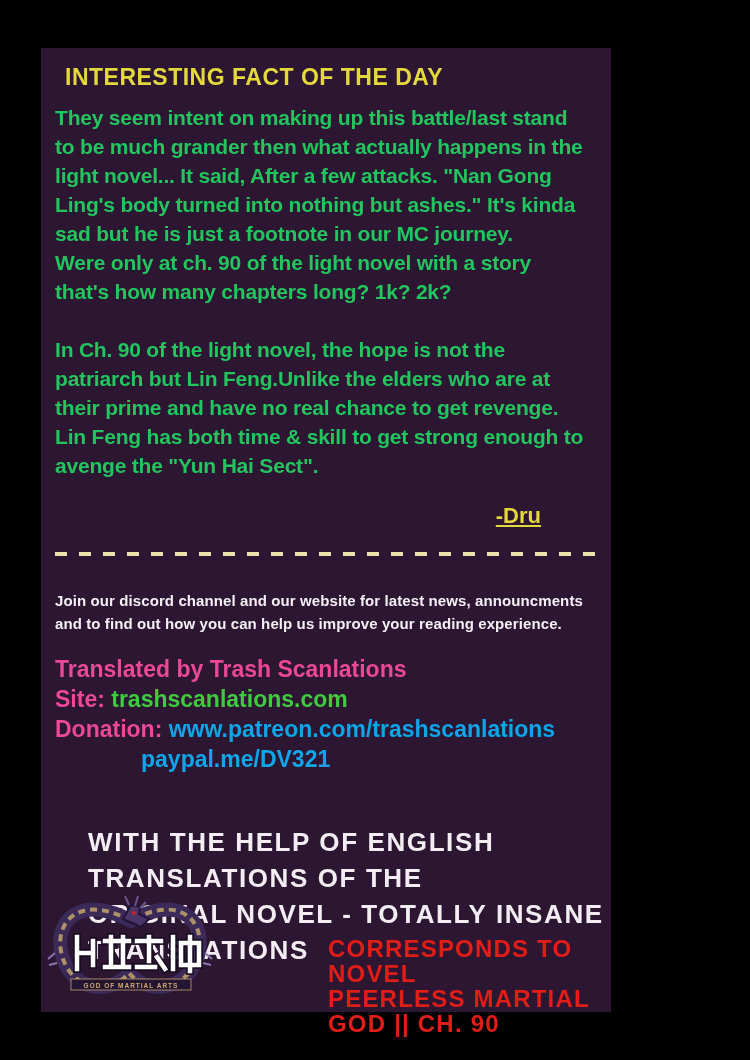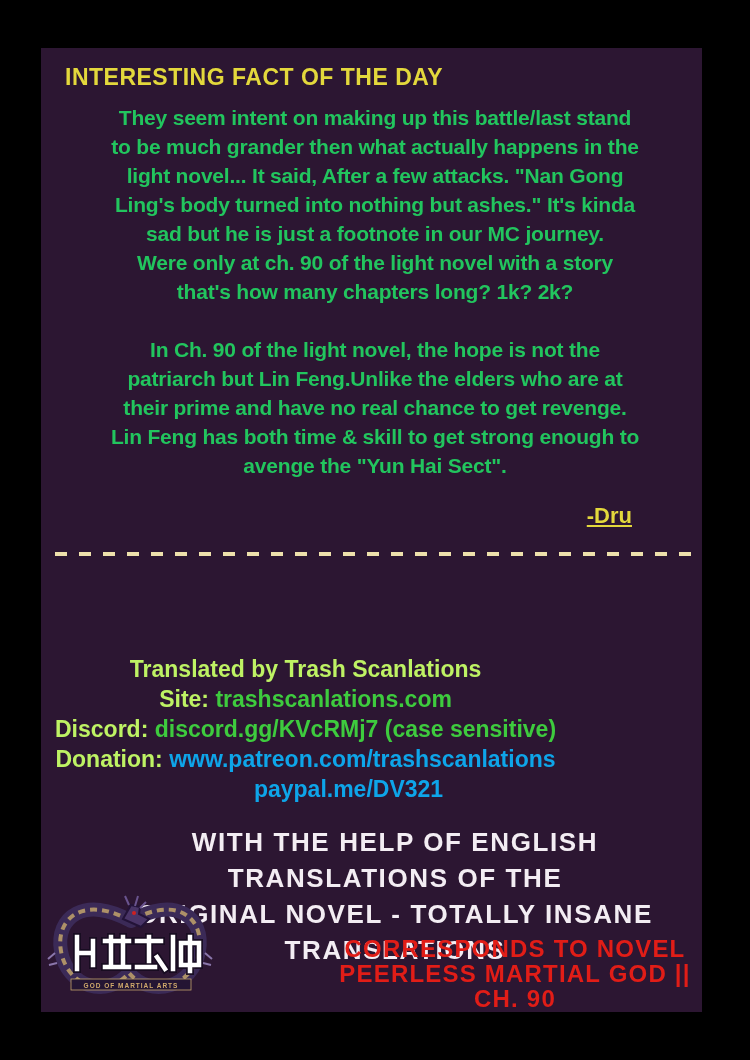--- a/index.html
+++ b/index.html
@@ -2,23 +2,22 @@
 <html><head>
 <meta charset="utf-8">
 <style>
   html,body{margin:0;padding:0;}
   body{
     width:750px;height:1060px;background:#000;position:relative;
     font-family:"Liberation Sans","DejaVu Sans",sans-serif;
     overflow:hidden;
   }
   .panel{
-    position:absolute;left:41px;top:48px;width:661px;height:964px;
+    position:absolute;left:41px;top:48px;width:570px;height:964px;
     background:#2c1632;
-    text-align:center;
   }
   .abs{position:absolute;}
   .fact-title{
     left:24px;top:16px;font-size:23px;font-weight:bold;color:#e3d83c;
     letter-spacing:0.5px;white-space:nowrap;
   }
   .para{
     left:14px;top:0;width:640px;color:#22c55e;font-size:21px;font-weight:bold;
     line-height:29px;white-space:pre-line;letter-spacing:-0.2px;
   }
@@ -31,21 +30,21 @@
     left:14px;right:11px;top:504px;height:4px;
     background:repeating-linear-gradient(90deg,#eee0ac 0,#eee0ac 12px,transparent 12px,transparent 24px);
   }
   .community-note{
     left:14px;top:541px;color:#f6f0f6;font-size:15px;font-weight:bold;
     line-height:23px;white-space:pre-line;letter-spacing:0.1px;
   }
   .credits{
     left:14px;top:606px;font-size:23px;font-weight:bold;line-height:30px;
   }
-  .credits .yellow{color:#bef264;margin-top:48px;}
+  .credits .yellow{color:#ec4899;margin-top:48px;}
   .credits .green{color:#3ecb3e;}
   .credits .amber{color:#0ea5e9;}
   .credits .indent{padding-left:86px;}
   .help-note{
     left:47px;top:776px;color:#f3edf3;font-size:26px;font-weight:bold;
     line-height:36px;white-space:pre-line;letter-spacing:1.6px;
   }
   .logo{left:4px;top:843px;width:172px;height:120px;}
   .corresponds{
     left:287px;top:888px;color:#e11d17;font-size:24px;font-weight:bold;
@@ -70,32 +69,30 @@
   <div class="abs para para2">In Ch. 90 of the light novel, the hope is not the
 patriarch but Lin Feng.Unlike the elders who are at
 their prime and have no real chance to get revenge.
 Lin Feng has both time &amp; skill to get strong enough to
 avenge the "Yun Hai Sect".</div>
 
   <div class="abs signature">-Dru</div>
 
   <div class="abs divider"></div>
 
+  <div class="abs community-note">Join our discord channel and our website for latest news, announcments
+and to find out how you can help us improve your reading experience.</div>
 
   <div class="abs credits">
     <div>
       <span class="yellow">Translated by Trash Scanlations</span>
     </div>
     <div>
       <span class="yellow">Site:</span>
       <span class="green">trashscanlations.com</span>
-    </div>
-    <div>
-      <span class="yellow">Discord:</span>
-      <span class="green">discord.gg/KVcRMj7 (case sensitive)</span>
     </div>
     <div>
       <span class="yellow">Donation:</span>
       <span class="amber">www.patreon.com/trashscanlations</span>
     </div>
     <div class="indent">
       <span class="amber">paypal.me/DV321</span>
     </div>
   </div>
 

